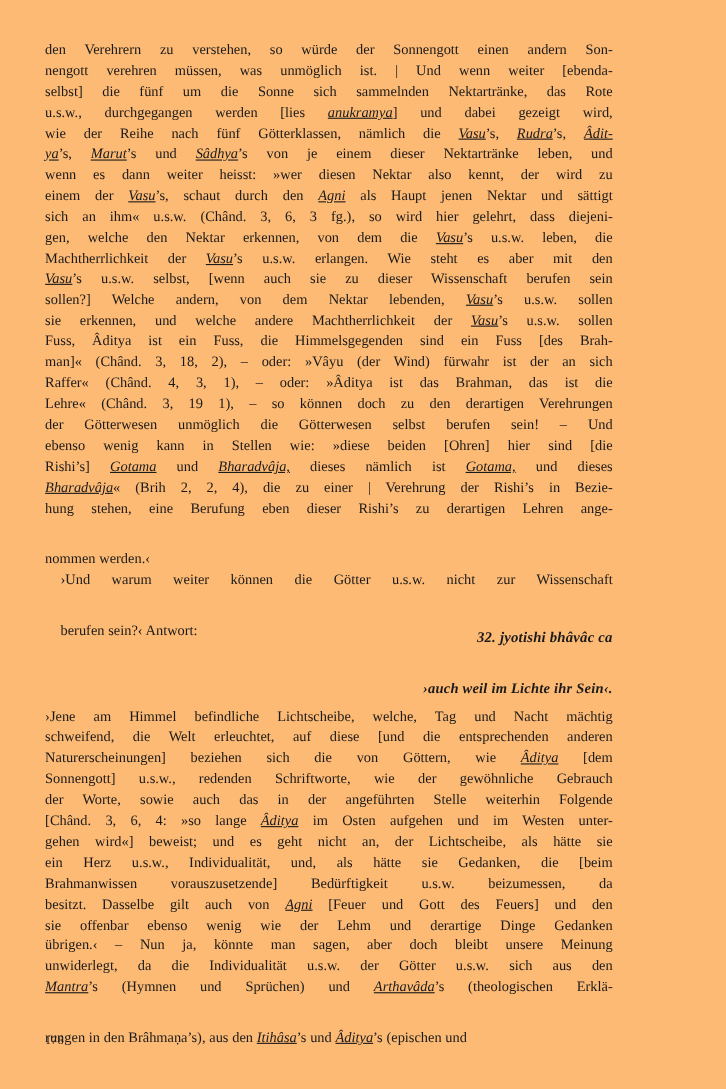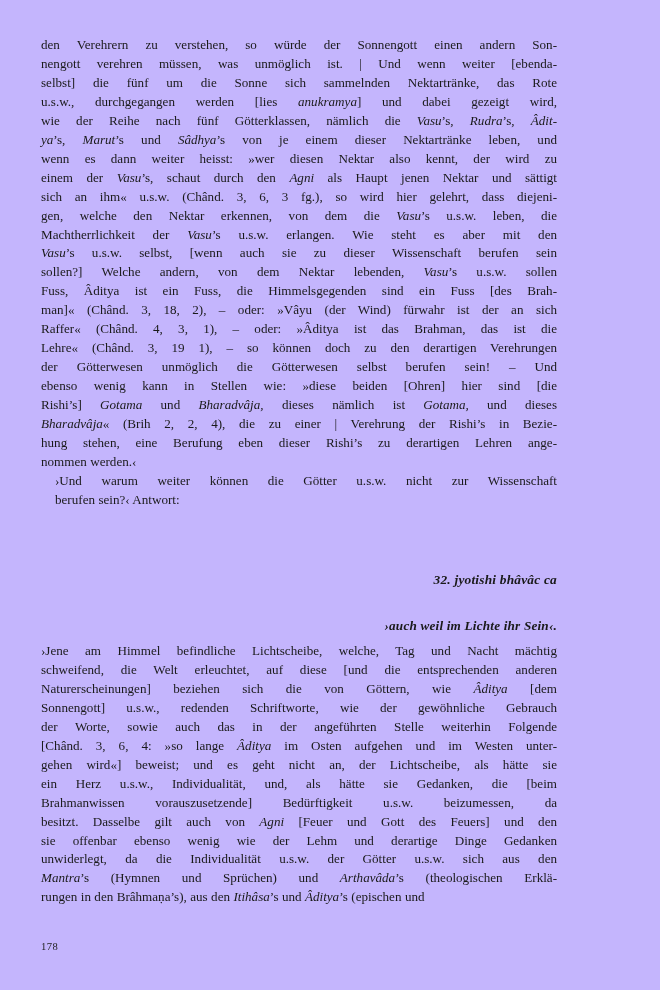--- a/index.html
+++ b/index.html
@@ -15,21 +15,21 @@
     color: #1a1a1a;
     overflow: hidden;
   }
 
   .page {
     position: absolute;
     left: 0;
     top: 0;
     width: 660px;
     height: 990px;
-    background: #c4b5fd;
+    background: #fdba74;
   }
 
   .textblock {
     position: absolute;
     left: 41px;
     top: 36px;
     width: 516px;
   }
 
   .para {
@@ -50,27 +50,29 @@
   
   .line {
     display: block;
     text-align: justify;
     text-align-last: justify;
     white-space: nowrap;
   }
   .line.last {
     text-align-last: left;
     white-space: normal;
+    margin-top: 27px;
   }
   .line.indent {
     text-indent: 14px;
   }
 
   i, .it {
     font-style: italic;
+    text-decoration: underline;
   }
 
   .sutra {
     position: absolute;
     left: 41px;
     width: 516px;
     text-align: right;
     font-weight: bold;
     font-style: italic;
     font-size: 13.4px;
@@ -110,20 +112,21 @@
         <span class="line">u.s.w., durchgegangen werden [lies <i>anukramya</i>] und dabei gezeigt wird,</span>
         <span class="line">wie der Reihe nach fünf Götterklassen, nämlich die <i>Vasu</i>’s, <i>Rudra</i>’s, <i>Âdit-</i></span>
         <span class="line"><i>ya</i>’s, <i>Marut</i>’s und <i>Sâdhya</i>’s von je einem dieser Nektartränke leben, und</span>
         <span class="line">wenn es dann weiter heisst: »wer diesen Nektar also kennt, der wird zu</span>
         <span class="line">einem der <i>Vasu</i>’s, schaut durch den <i>Agni</i> als Haupt jenen Nektar und sättigt</span>
         <span class="line">sich an ihm« u.s.w. (Chând. 3, 6, 3 fg.), so wird hier gelehrt, dass diejeni-</span>
         <span class="line">gen, welche den Nektar erkennen, von dem die <i>Vasu</i>’s u.s.w. leben, die</span>
         <span class="line">Machtherrlichkeit der <i>Vasu</i>’s u.s.w. erlangen. Wie steht es aber mit den</span>
         <span class="line"><i>Vasu</i>’s u.s.w. selbst, [wenn auch sie zu dieser Wissenschaft berufen sein</span>
         <span class="line">sollen?] Welche andern, von dem Nektar lebenden, <i>Vasu</i>’s u.s.w. sollen</span>
+        <span class="line">sie erkennen, und welche andere Machtherrlichkeit der <i>Vasu</i>’s u.s.w. sollen</span>
         <span class="line">Fuss, Âditya ist ein Fuss, die Himmelsgegenden sind ein Fuss [des Brah-</span>
         <span class="line">man]« (Chând. 3, 18, 2), – oder: »Vâyu (der Wind) fürwahr ist der an sich</span>
         <span class="line">Raffer« (Chând. 4, 3, 1), – oder: »Âditya ist das Brahman, das ist die</span>
         <span class="line">Lehre« (Chând. 3, 19 1), – so können doch zu den derartigen Verehrungen</span>
         <span class="line">der Götterwesen unmöglich die Götterwesen selbst berufen sein! – Und</span>
         <span class="line">ebenso wenig kann in Stellen wie: »diese beiden [Ohren] hier sind [die</span>
         <span class="line">Rishi’s] <i>Gotama</i> und <i>Bharadvâja,</i> dieses nämlich ist <i>Gotama,</i> und dieses</span>
         <span class="line"><i>Bharadvâja</i>« (Brih 2, 2, 4), die zu einer | Verehrung der Rishi’s in Bezie-</span>
         <span class="line">hung stehen, eine Berufung eben dieser Rishi’s zu derartigen Lehren ange-</span>
         <span class="line last">nommen werden.‹</span>
@@ -144,20 +147,21 @@
         <span class="line">schweifend, die Welt erleuchtet, auf diese [und die entsprechenden anderen</span>
         <span class="line">Naturerscheinungen] beziehen sich die von Göttern, wie <i>Âditya</i> [dem</span>
         <span class="line">Sonnengott] u.s.w., redenden Schriftworte, wie der gewöhnliche Gebrauch</span>
         <span class="line">der Worte, sowie auch das in der angeführten Stelle weiterhin Folgende</span>
         <span class="line">[Chând. 3, 6, 4: »so lange <i>Âditya</i> im Osten aufgehen und im Westen unter-</span>
         <span class="line">gehen wird«] beweist; und es geht nicht an, der Lichtscheibe, als hätte sie</span>
         <span class="line">ein Herz u.s.w., Individualität, und, als hätte sie Gedanken, die [beim</span>
         <span class="line">Brahmanwissen vorauszusetzende] Bedürftigkeit u.s.w. beizumessen, da</span>
         <span class="line">besitzt. Dasselbe gilt auch von <i>Agni</i> [Feuer und Gott des Feuers] und den</span>
         <span class="line">sie offenbar ebenso wenig wie der Lehm und derartige Dinge Gedanken</span>
+        <span class="line">übrigen.‹ – Nun ja, könnte man sagen, aber doch bleibt unsere Meinung</span>
         <span class="line">unwiderlegt, da die Individualität u.s.w. der Götter u.s.w. sich aus den</span>
         <span class="line"><i>Mantra</i>’s (Hymnen und Sprüchen) und <i>Arthavâda</i>’s (theologischen Erklä-</span>
         <span class="line last">rungen in den Brâhmaṇa’s), aus den <i>Itihâsa</i>’s und <i>Âditya</i>’s (epischen und</span>
       </p>
   </div>
 
   <div class="pagenum">178</div>
 
 </div>
 

